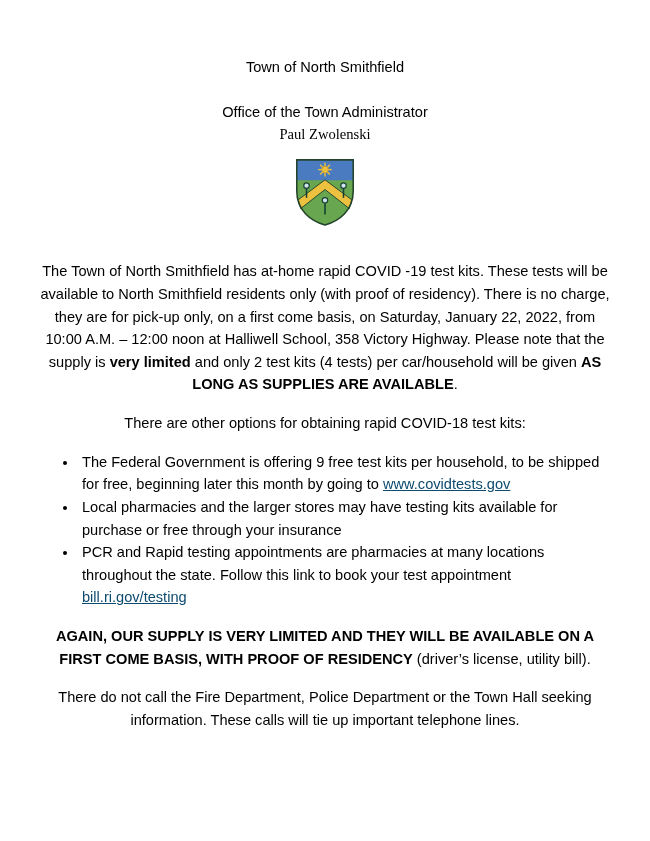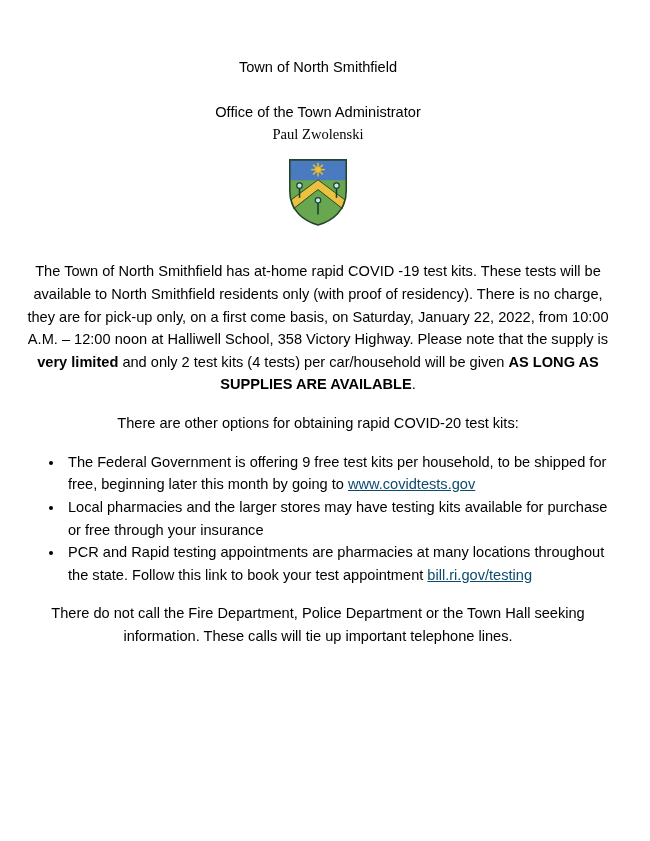--- a/index.html
+++ b/index.html
@@ -6,21 +6,21 @@
   html, body { margin: 0; padding: 0; }
   body {
     width: 650px;
     height: 841px;
     background: #ffffff;
     color: #000000;
     font-family: "Liberation Sans", sans-serif;
     font-size: 14.6px;
   }
   .page {
-    padding: 56px 38px 0 24px;
+    padding: 56px 38px 0 38px;
     line-height: 1.55;
   }
   .header { margin-bottom: 26px; }
   .header p { margin: 0; text-align: center; }
   .header .title { margin-bottom: 22px; }
   .header .admin { margin-bottom: 10px; font-family: Liberation Serif, serif; }
   .crest-wrap { text-align: center; margin-top: 2px; }
   .crest-wrap svg { display: inline-block; }
   .para { margin: 0 0 16px 0; text-align: center; }
   ul.bullets {
@@ -80,24 +80,25 @@
           <circle cx="32" cy="45.5" r="2.8" fill="#cfe3ea" stroke="#173f33" stroke-width="1.2"></circle>
         </g>
 
         <path d="M3 4 H61 V36 C61 56 47 66.5 32 71 C17 66.5 3 56 3 36 Z" fill="none" stroke="#24452b" stroke-width="1.6"></path>
       </svg>
     </div>
   </div>
 
   <p class="para"><span>The Town of North Smithfield has at-home rapid COVID -19 test kits. These tests will be available to North Smithfield residents only (with proof of residency). There is no charge, they are for pick-up only, on a first come basis, on Saturday, January 22, 2022, from 10:00 A.M. – 12:00 noon at Halliwell School, 358 Victory Highway. Please note that the supply is </span><strong>very limited</strong><span> and only 2 test kits (4 tests) per car/household will be given </span><strong>AS LONG AS SUPPLIES ARE AVAILABLE</strong><span>.</span></p>
 
-  <p class="para">There are other options for obtaining rapid COVID-20 test kits:</p>
+  <p class="para">There are other options for obtaining rapid COVID-18 test kits:</p>
 
   <ul class="bullets">
     <li><span>The Federal Government is offering 9 free test kits per household, to be shipped for free, beginning later this month by going to </span><a class="link">www.covidtests.gov</a></li>
     <li><span>Local pharmacies and the larger stores may have testing kits available for purchase or free through your insurance</span></li>
     <li><span>PCR and Rapid testing appointments are pharmacies at many locations throughout the state. Follow this link to book your test appointment </span><a class="link">bill.ri.gov/testing</a></li>
   </ul>
 
+  <p class="para"><strong>AGAIN, OUR SUPPLY IS VERY LIMITED AND THEY WILL BE AVAILABLE ON A FIRST COME BASIS, WITH PROOF OF RESIDENCY</strong><span> (driver’s license, utility bill).</span></p>
 
   <p class="para">There do not call the Fire Department, Police Department or the Town Hall seeking information. These calls will tie up important telephone lines.</p>
 
 </div>
 
 </body></html>

